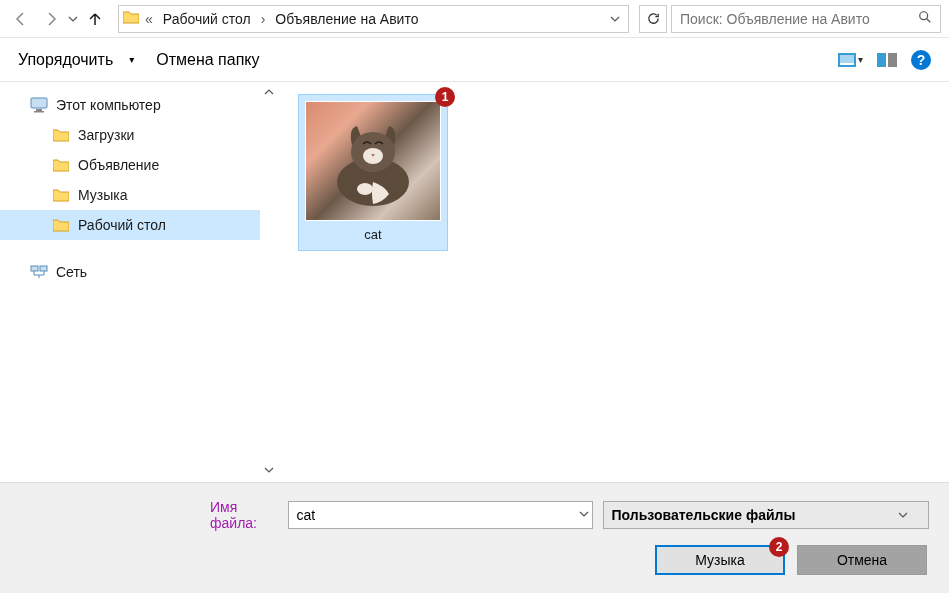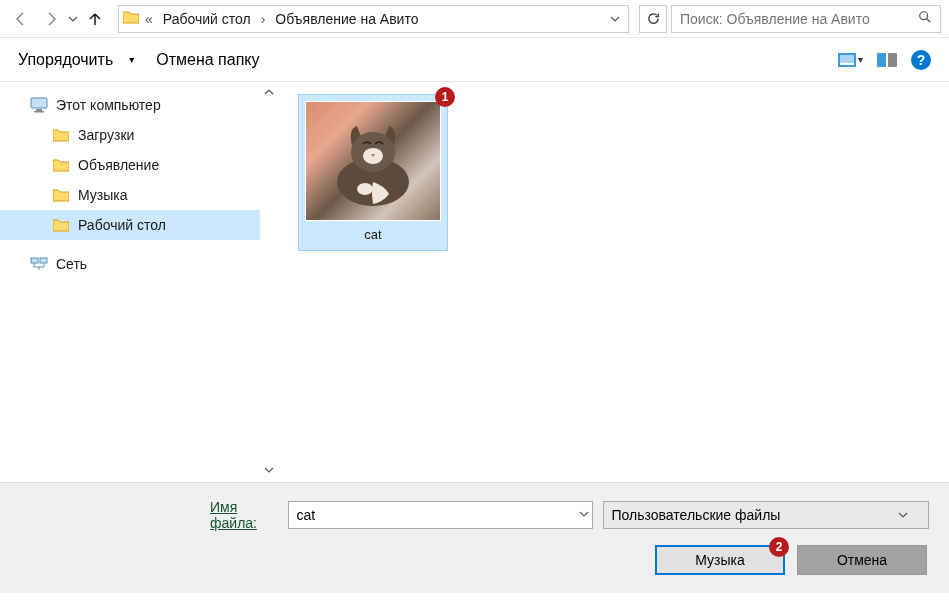--- a/index.html
+++ b/index.html
@@ -26,40 +26,40 @@
     .toolbar-right { margin-left: auto; display: flex; gap: 14px; align-items: center; }
     .toolbar-icon { cursor: pointer; display: flex; align-items: center; gap: 2px; color: #333; }
     .help-icon { width: 20px; height: 20px; border-radius: 50%; background: #0078d4; color: #fff; display: flex; align-items: center; justify-content: center; font-size: 14px; cursor: pointer; font-weight: bold; }
 
     
     .body-split { display: flex; height: 400px; }
     .sidebar { width: 260px; padding: 8px 0; position: relative; }
     .tree-item { height: 30px; display: flex; align-items: center; gap: 8px; padding: 0 8px 0 30px; cursor: pointer; color: #1a1a1a; }
     .tree-item.selected { background: #cce8ff; }
     .tree-item.indent { padding-left: 52px; }
-    .tree-item.group-gap { margin-top: 9px; }
+    .tree-item.group-gap { margin-top: 17px; }
     .tree-icon { width: 18px; height: 18px; display: flex; align-items: center; justify-content: center; }
     .scroll-col { width: 18px; display: flex; flex-direction: column; align-items: center; justify-content: space-between; padding: 4px 0; }
     .scroll-arrow { font-size: 12px; color: #555; cursor: pointer; }
 
     .content { flex: 1; padding: 12px 20px; position: relative; }
     .file-tile { width: 150px; background: #cce8ff; border: 1px solid #99d1ff; padding: 6px; display: flex; flex-direction: column; align-items: center; gap: 4px; cursor: pointer; position: relative; }
     .file-thumb { width: 136px; height: 120px; background: linear-gradient(135deg, #d98b6e 0%, #e8a890 25%, #6b5848 50%, #d4c4b8 75%, #8a7560 100%); border: 1px solid #fff; display:flex; align-items:center; justify-content:center; }
     .file-thumb svg { width: 100px; height: 95px; }
     .file-label { font-size: 13px; color: #1a1a1a; padding: 2px 0; }
     .badge { position: absolute; top: -8px; right: -8px; width: 20px; height: 20px; border-radius: 50%; background: #b71c1c; color: #fff; font-size: 12px; display: flex; align-items: center; justify-content: center; font-weight: bold; }
 
     
     .bottom-panel { background: #f0f0f0; padding: 16px 20px 18px; border-top: 1px solid #ddd; }
     .filename-row { display: flex; align-items: center; gap: 10px; margin-bottom: 14px; padding-left: 190px; }
-    .filename-label { font-size: 14px; color: #14532d; text-decoration: underline; }
+    .filename-label { font-size: 14px; color: #a21caf; }
     .filename-input { width: 305px; height: 28px; border: 1px solid #aaa; background: #fff; padding: 0 22px 0 8px; font-size: 14px; outline: none; position: relative; }
     .filename-wrap { position: relative; }
     .filename-drop { position: absolute; right: 4px; top: 50%; transform: translateY(-50%); color: #555; font-size: 11px; pointer-events: none; }
-    .filetype-select { width: 373px; height: 28px; border: 1px solid #aaa; background: #e9e9e9; padding: 0 20px 0 8px; font-size: 14px; display: flex; align-items: center; justify-content: space-between; cursor: pointer; }
+    .filetype-select { width: 373px; height: 28px; border: 1px solid #aaa; background: #e9e9e9; padding: 0 20px 0 8px; font-size: 14px; display: flex; align-items: center; justify-content: space-between; cursor: pointer; font-weight: bold; }
     .button-row { display: flex; justify-content: flex-end; gap: 12px; padding-right: 2px; }
     .dlg-btn { width: 130px; height: 30px; border: 1px solid #999; background: #a3a3a3; font-size: 14px; cursor: pointer; display: flex; align-items: center; justify-content: center; position: relative; }
     .dlg-btn.primary { border: 2px solid #0078d4; background: #e1e1e1; }
     .badge2 { position: absolute; top: -10px; right: -6px; width: 20px; height: 20px; border-radius: 50%; background: #b71c1c; color: #fff; font-size: 12px; display: flex; align-items: center; justify-content: center; font-weight: bold; }
   </style>
 </head>
 <body>
 
 <div class="navbar">
   <div class="nav-btn">

